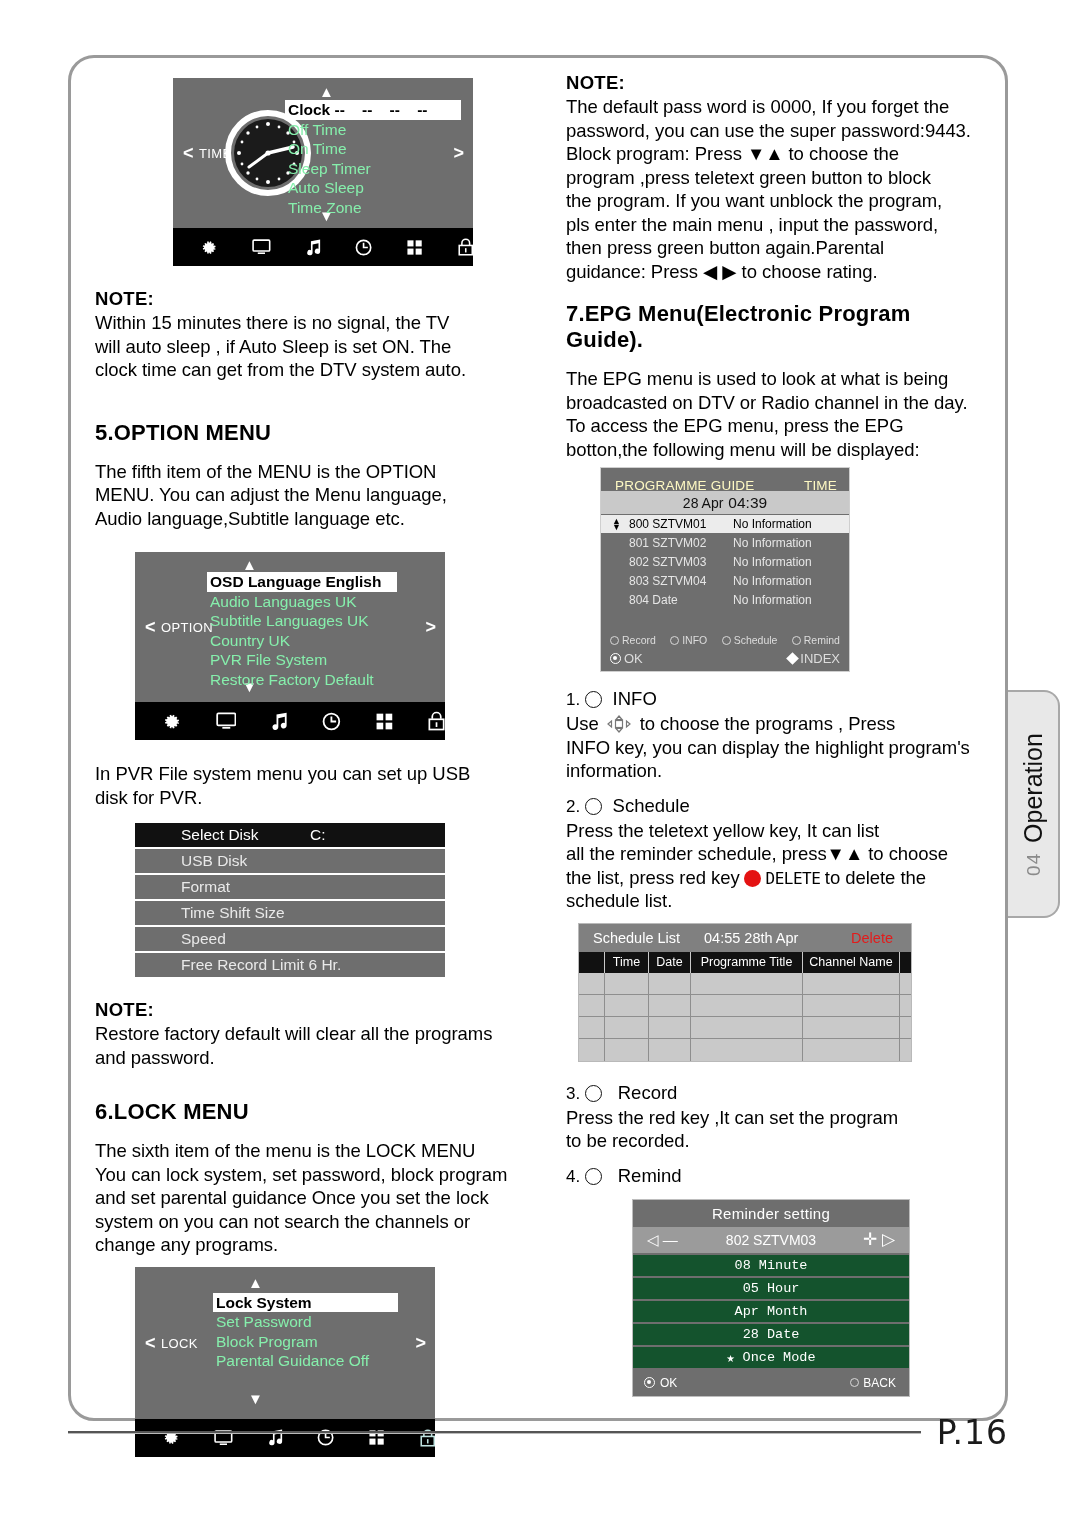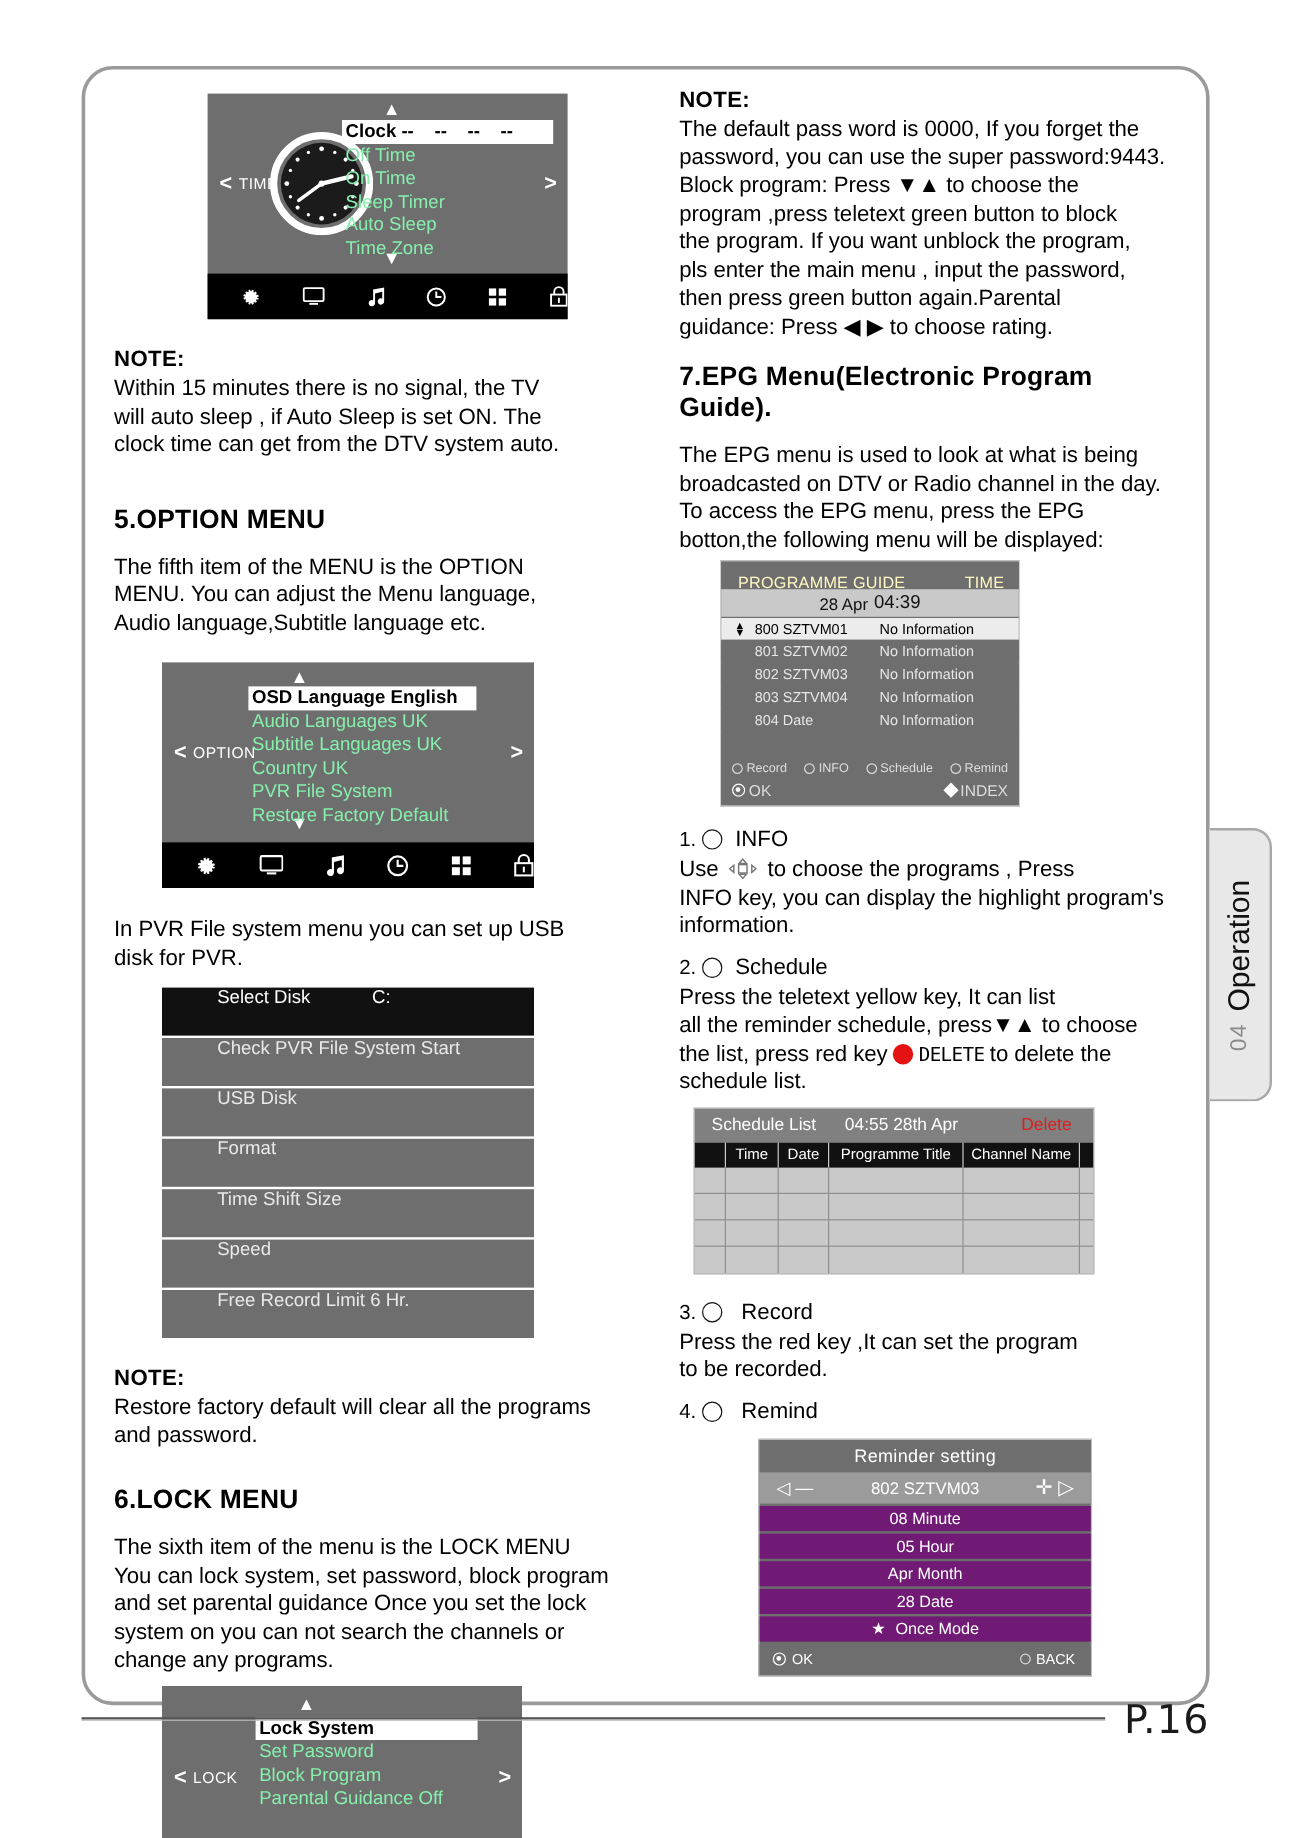--- a/index.html
+++ b/index.html
@@ -163,25 +163,26 @@
 
   
   .pvr {
     width: 310px;
     display: flex;
     flex-direction: column;
     gap: 2px;
     background: #fff;
   }
   .pvr-row {
-    height: 40px;
+    height: 24px;
     background: #6e6e6e;
     color: #e9e9e9;
     font-size: 15.5px;
     display: flex;
+    align-items: center;
     padding-left: 46px;
     position: relative;
   }
   .pvr-row.first {
     background: #111;
     color: #fff;
   }
   .pvr-row .val {
     position: absolute;
     left: 175px;
@@ -331,25 +332,26 @@
     color: #fff;
     font-size: 14px;
     display: flex; align-items: center; justify-content: center;
     position: relative;
   }
   .remind-ch .lt { position: absolute; left: 14px; display: flex; gap: 6px; align-items: center; font-size: 15px; }
   .remind-ch .rt { position: absolute; right: 14px; display: flex; gap: 6px; align-items: center; font-size: 17px; }
   .remind-rows { display: flex; flex-direction: column; gap: 2px; padding-top: 2px; }
   .remind-row {
     height: 21px;
-    background: #701a75;
+    background: #14532d;
     color: #fff;
     font-size: 13.5px;
     display: flex; align-items: center; justify-content: center;
     gap: 8px;
+    font-family: Liberation Mono, monospace;
   }
   .remind-foot {
     height: 26px;
     background: #6e6e6e;
     display: flex; align-items: center;
     color: #fff; font-size: 12px;
     position: relative;
     margin-top: 2px;
   }
   .remind-foot .lf { position: absolute; left: 11px; display: flex; align-items: center; gap: 5px; }
@@ -543,23 +545,20 @@
 disk for PVR.</p>
 
     <div class="sp14"></div>
 
     <div class="pvr" id="pvr-table" style="margin-left:40px;">
         <div class="pvr-row first">
           <span>Select Disk</span>
           <span class="val">C:</span>
         </div>
         <div class="pvr-row">
-          <span>Check PVR File System Start</span>
-        </div>
-        <div class="pvr-row">
           <span>USB Disk</span>
         </div>
         <div class="pvr-row">
           <span>Format</span>
         </div>
         <div class="pvr-row">
           <span>Time Shift Size</span>
         </div>
         <div class="pvr-row">
           <span>Speed</span>

